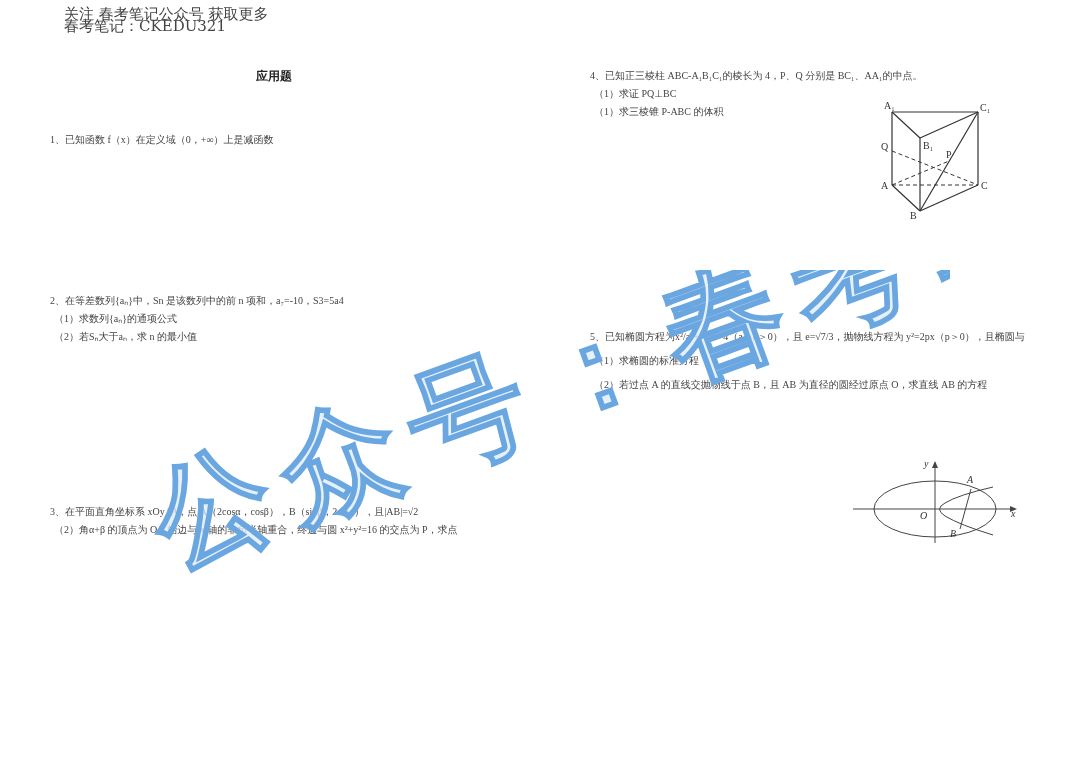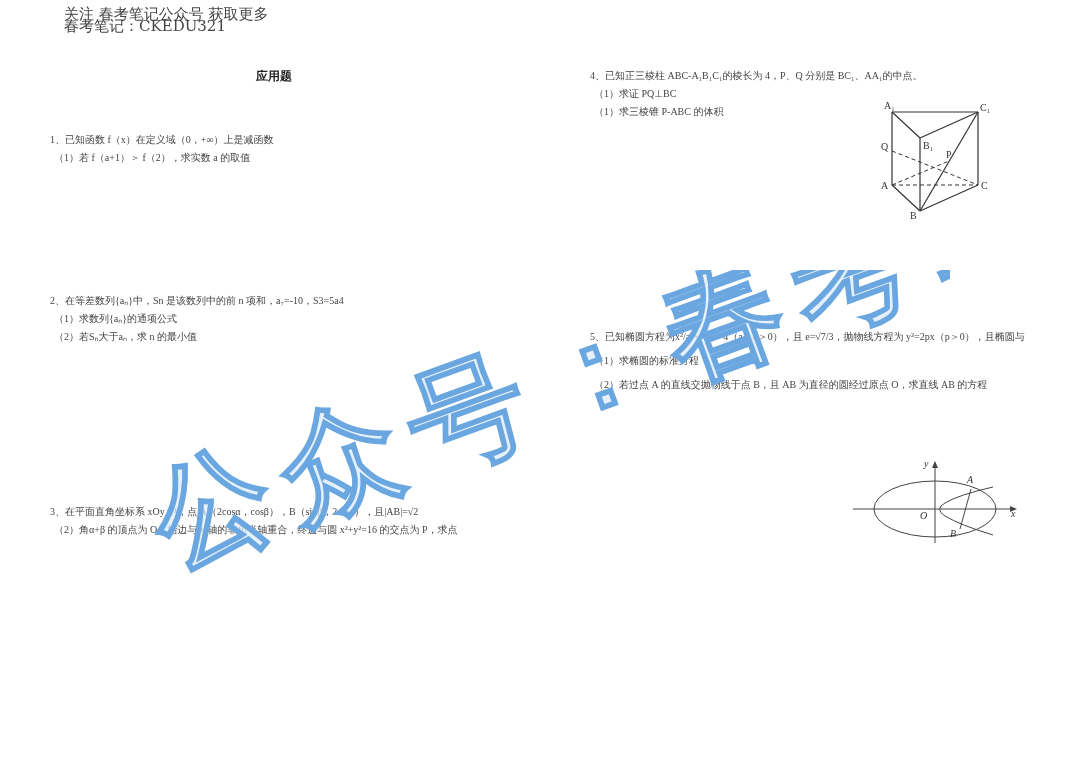--- a/index.html
+++ b/index.html
@@ -21,21 +21,20 @@
 
 <div class="abs header">
   <div>关注 春考笔记公众号 获取更多</div>
   <div>春考笔记：CKEDU321</div>
 </div>
 
 <div class="abs title">应用题</div>
 
 <div class="abs q" style="left:50px; top:103px;margin-top:28px;">
   <span class="line">1、已知函数 f（x）在定义域（0，+∞）上是减函数</span>
-  <span class="line sub">（1）若 f（a+1）＞ f（2），求实数 a 的取值</span>
 </div>
 
 <div class="abs q" style="left:50px; top:292px;">
   <span class="line">2、在等差数列{aₙ}中，Sn 是该数列中的前 n 项和，a₇=-10，S3=5a4</span>
   <span class="line sub">（1）求数列{aₙ}的通项公式</span>
   <span class="line sub">（2）若Sₙ大于aₙ，求 n 的最小值</span>
 </div>
 
 <div class="abs q" style="left:50px; top:503px;">
   <span class="line">3、在平面直角坐标系 xOy 中，点 A（2cosα，cosβ），B（sinβ，2sinα），且|AB|=√2</span>

